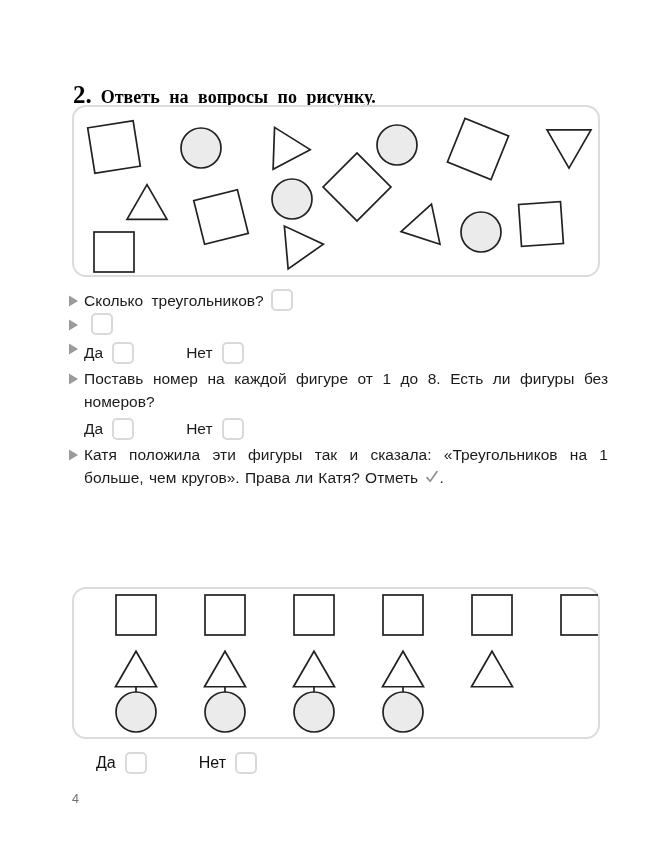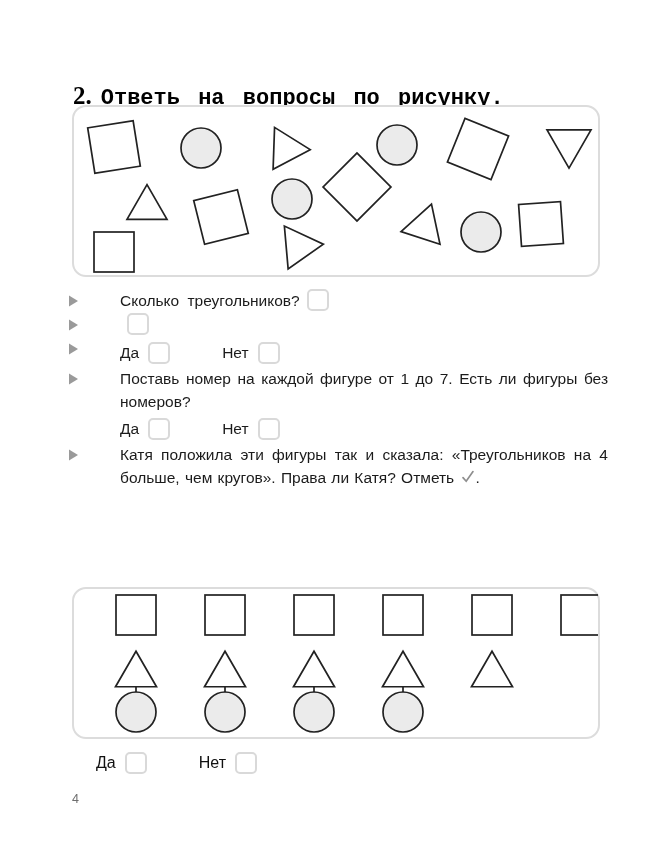--- a/index.html
+++ b/index.html
@@ -27,23 +27,23 @@
   }
   .task-number {
     font-family: "Liberation Serif", serif;
     font-weight: bold;
     font-size: 25px;
     line-height: 1;
     color: #000;
     letter-spacing: 0px;
   }
   .task-title {
-    font-family: Liberation Mono, monospace;
+    font-family: Liberation Serif, serif;
     font-weight: bold;
-    font-size: 22px;
+    font-size: 18px;
     line-height: 1;
     color: #000;
     word-spacing: 5px;
     margin-top: 28px;
   }
 
   
   .panel {
     position: absolute;
     border: 2px solid #dcdcdc;
@@ -74,21 +74,20 @@
   .questions {
     position: absolute;
     left: 68px;
     top: 289px;
     width: 540px;
   }
   .q-row {
     display: flex;
     align-items: flex-start;
     margin-bottom: 1px;
-    gap: 36px;
   }
   .bullet {
     width: 16px;
     flex: 0 0 16px;
     padding-top: 6px;
     line-height: 0;
   }
   .bullet svg { display: block; }
   .q-body {
     flex: 1 1 auto;
@@ -238,40 +237,40 @@
     </div>
   </div>
 
   <div class="q-row">
     <span class="bullet">
       <svg width="11" height="12" viewBox="0 0 11 12">
           <path d="M1 0.5 L10 6 L1 11.5 Z" fill="#9a9a9a"></path>
         </svg>
     </span>
     <div class="q-body">
-      <div class="q-text justify twoword">Поставь номер на каждой фигуре от 1 до 7. Есть ли фигуры без номеров?</div>
+      <div class="q-text justify twoword">Поставь номер на каждой фигуре от 1 до 8. Есть ли фигуры без номеров?</div>
       <div class="yesno">
         <span class="yn-label">Да</span>
         <span class="yn-box"></span>
         <span class="yn-gap"></span>
         <span class="yn-label">Нет</span>
         <span class="yn-box"></span>
       </div>
     </div>
   </div>
 
   <div class="q-row">
     <span class="bullet">
       <svg width="11" height="12" viewBox="0 0 11 12">
           <path d="M1 0.5 L10 6 L1 11.5 Z" fill="#9a9a9a"></path>
         </svg>
     </span>
     <div class="q-body">
       <div class="q-text justify twoword">
-        <span>Катя положила эти фигуры так и сказала: «Треугольников на 4 больше, чем кругов». Права ли Катя? Отметь</span>
+        <span>Катя положила эти фигуры так и сказала: «Треугольников на 1 больше, чем кругов». Права ли Катя? Отметь</span>
         <span class="check-glyph">
           <svg width="14" height="14" viewBox="0 0 14 14">
               <path d="M2 7.6 L5.2 11.2 L12 1.6" fill="none" stroke="#8e8e8e" stroke-width="1.7" stroke-linecap="round"></path>
             </svg>
         </span><span>.</span>
       </div>
     </div>
   </div>
 
 </div>

